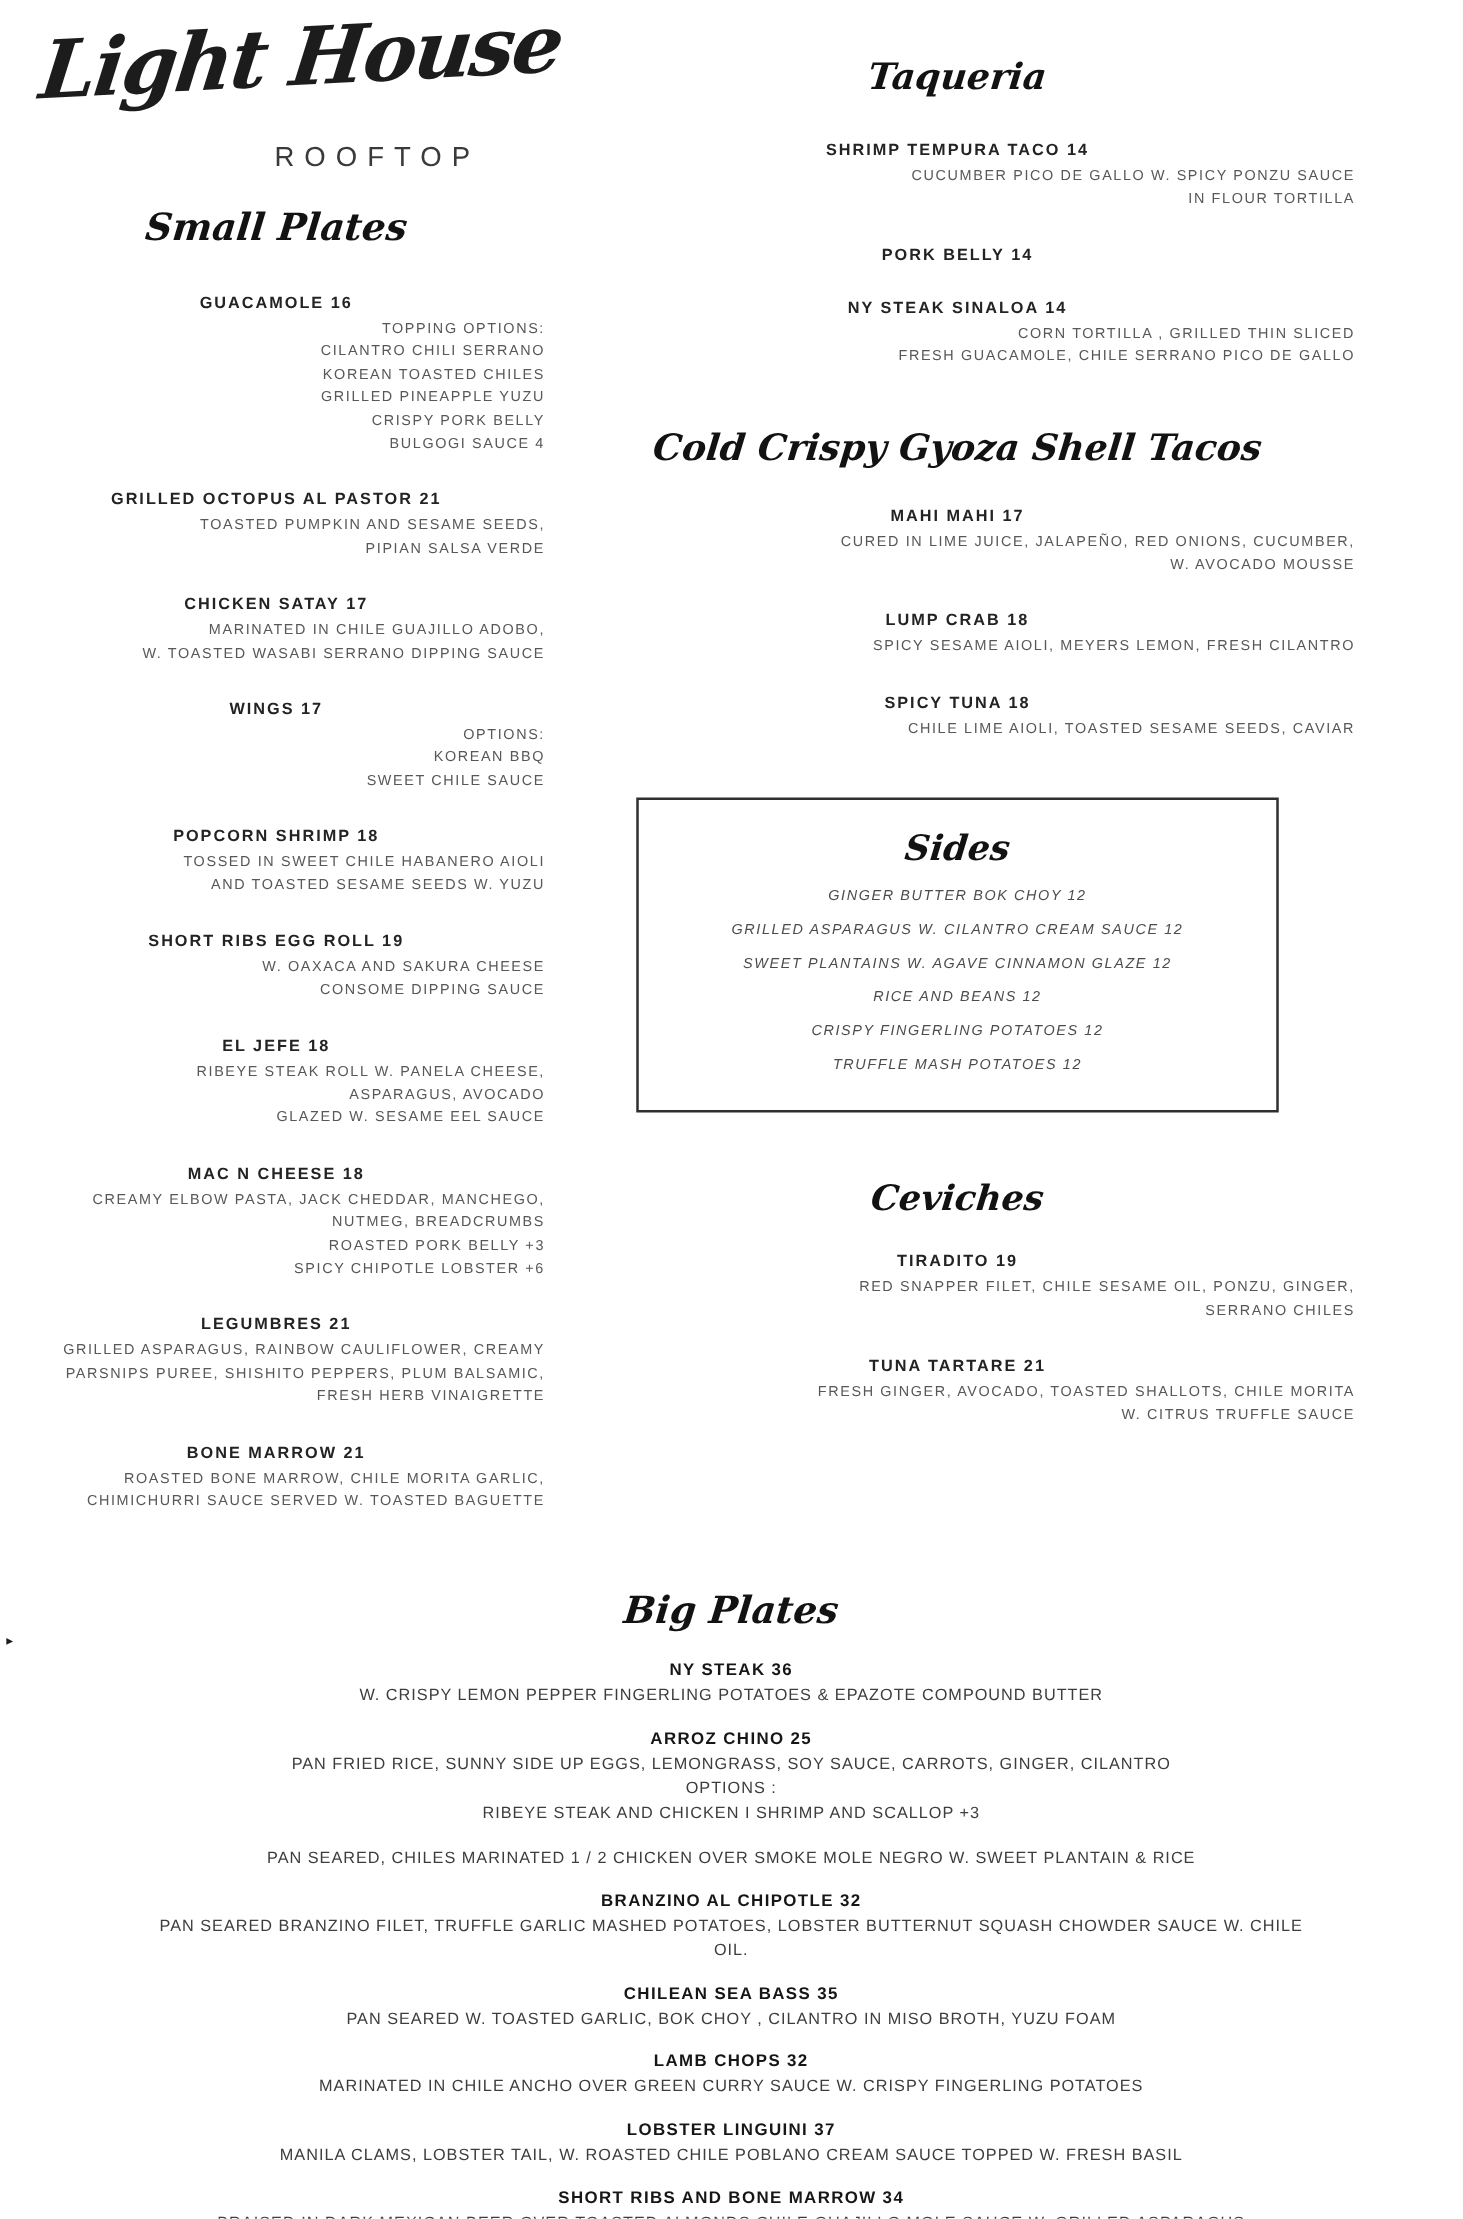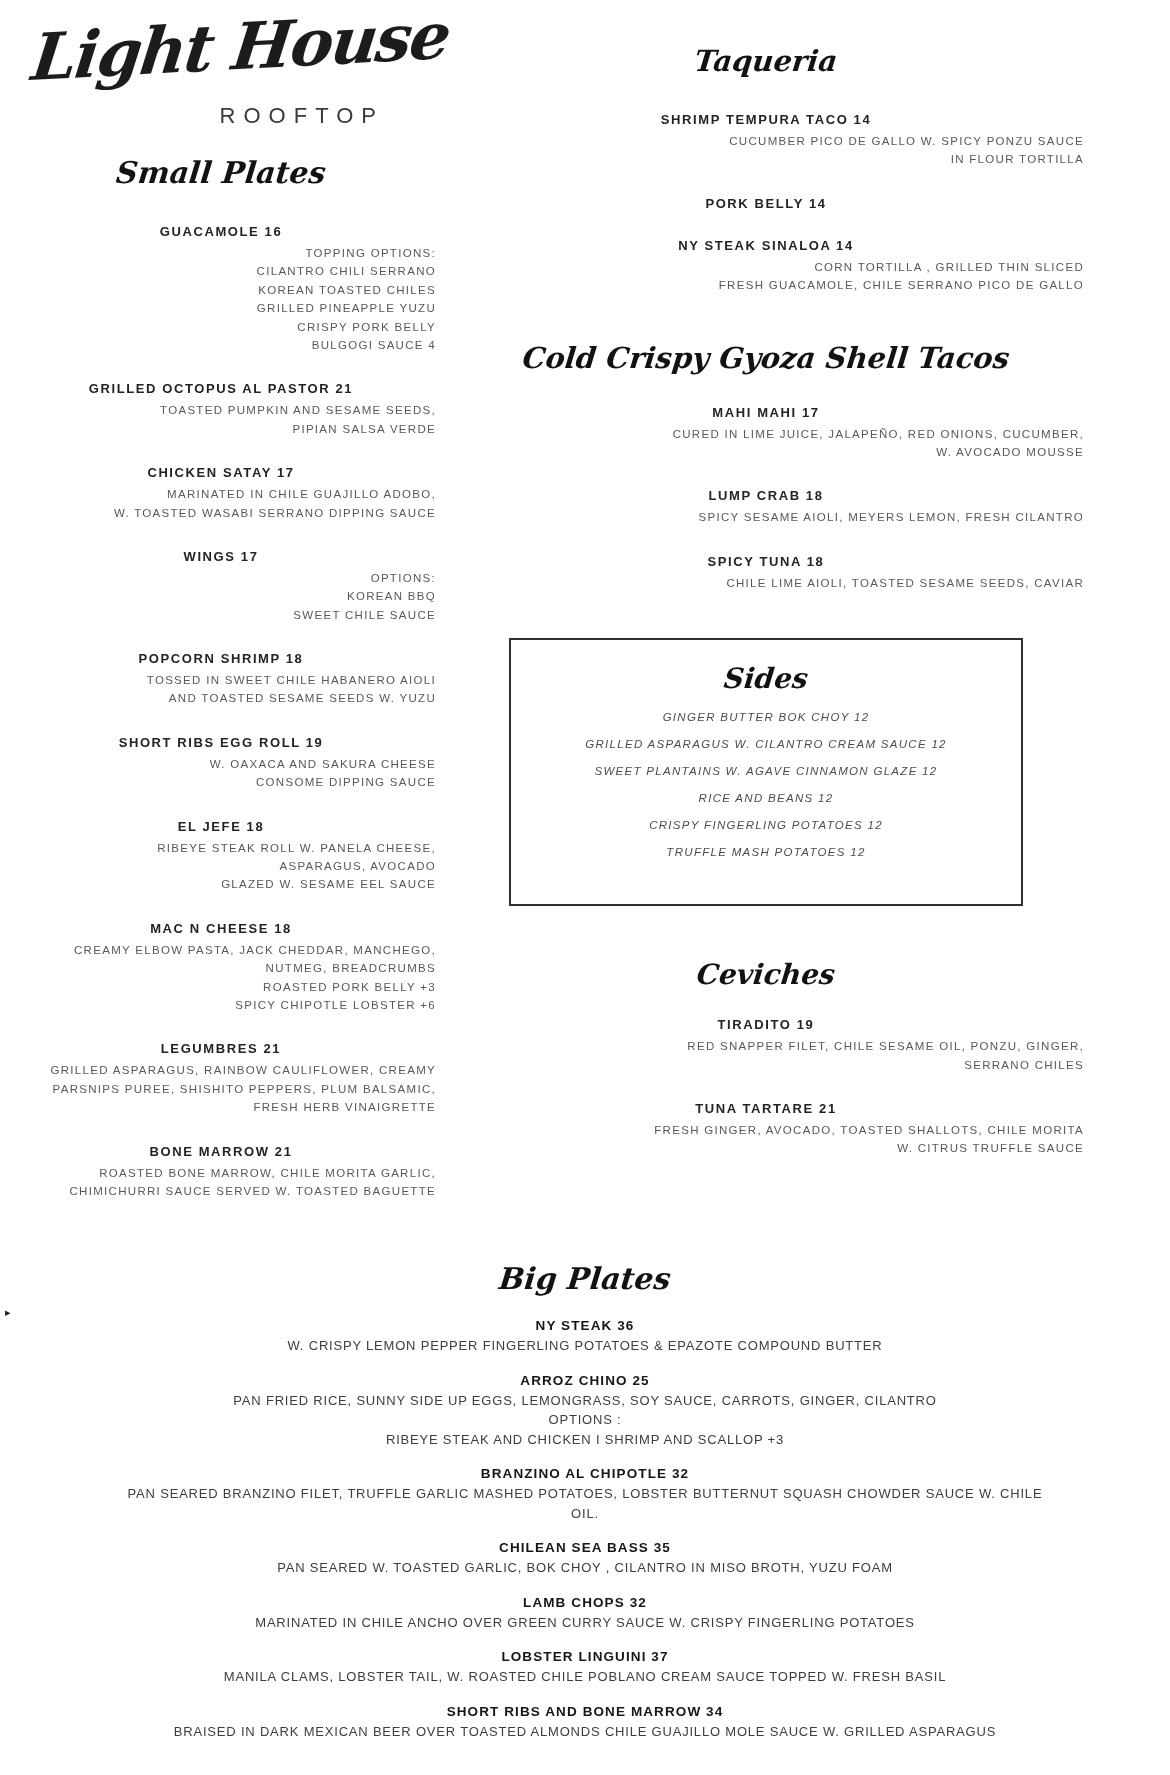--- a/index.html
+++ b/index.html
@@ -15,21 +15,21 @@
   
   .logo{margin:12px 0 0 28px;width:380px;}
   .logo-script{
     font-family:"DejaVu Serif", serif;font-style:italic;font-weight:600;
     font-size:64px;color:#1c1c1c;letter-spacing:-2px;
     transform:rotate(-3deg) skewX(-10deg);transform-origin:left bottom;
     white-space:nowrap;
   }
   .logo-sub{
     width:356px;text-align:right;font-size:22px;letter-spacing:8px;
-    color:#3a3a3a;margin-top:8px;font-weight:400;
+    color:#3a3a3a;margin-top:18px;font-weight:400;
   }
 
   
   .script{
     font-family:"DejaVu Serif", serif;font-style:italic;font-weight:700;
     color:#121212;text-align:center;transform:skewX(-6deg);
   }
   .h-smallplates{font-size:30px;margin:26px 0 34px 0;}
   .h-taqueria{font-size:29px;margin:18px 0 34px 0;}
   .h-gyoza{font-size:29px;margin:46px 0 30px 0;}
@@ -53,21 +53,21 @@
   
   .sides-box{
     width:514px;margin:46px auto 0 auto;border:2px solid #2f2f2f;
     padding:16px 8px 30px 8px;box-sizing:border-box;background:#fff;
   }
   .side-line{
     text-align:center;font-size:11.5px;letter-spacing:1.3px;color:#4c4c4c;
     margin:0 0 15px 0;
     font-style:italic;
   }
-  .side-line:last-child{margin-bottom:16px;}
+  .side-line:last-child{margin-bottom:0;}
 
   
   .big-plates{width:1170px;text-align:center;margin-top:6px;}
   .bp-item{margin-bottom:17px;}
   .bp-name{
     font-weight:bold;font-size:13.5px;letter-spacing:1.1px;color:#161616;
     margin-bottom:3px;
   }
   .bp-desc{
     font-size:13px;letter-spacing:0.8px;color:#3d3d3d;line-height:1.5;
@@ -223,20 +223,21 @@
       <div class="bp-name">NY STEAK 36</div>
       <div class="bp-desc">W. CRISPY LEMON PEPPER FINGERLING POTATOES &amp; EPAZOTE COMPOUND BUTTER</div>
     </div>
     <div class="bp-item">
       <div class="bp-name">ARROZ CHINO 25</div>
       <div class="bp-desc">PAN FRIED RICE, SUNNY SIDE UP EGGS, LEMONGRASS, SOY SAUCE, CARROTS, GINGER, CILANTRO
 OPTIONS :
 RIBEYE STEAK AND CHICKEN    I    SHRIMP AND SCALLOP +3</div>
     </div>
     <div class="bp-item">
+      <div class="bp-desc">PAN SEARED, CHILES MARINATED 1 / 2 CHICKEN OVER SMOKE MOLE NEGRO W. SWEET PLANTAIN &amp; RICE</div>
     </div>
     <div class="bp-item">
       <div class="bp-name">BRANZINO AL CHIPOTLE 32</div>
       <div class="bp-desc">PAN SEARED BRANZINO FILET, TRUFFLE GARLIC MASHED POTATOES, LOBSTER BUTTERNUT SQUASH CHOWDER SAUCE W. CHILE
 OIL.</div>
     </div>
     <div class="bp-item">
       <div class="bp-name">CHILEAN SEA BASS 35</div>
       <div class="bp-desc">PAN SEARED W. TOASTED GARLIC, BOK CHOY , CILANTRO IN MISO BROTH, YUZU FOAM</div>
     </div>

